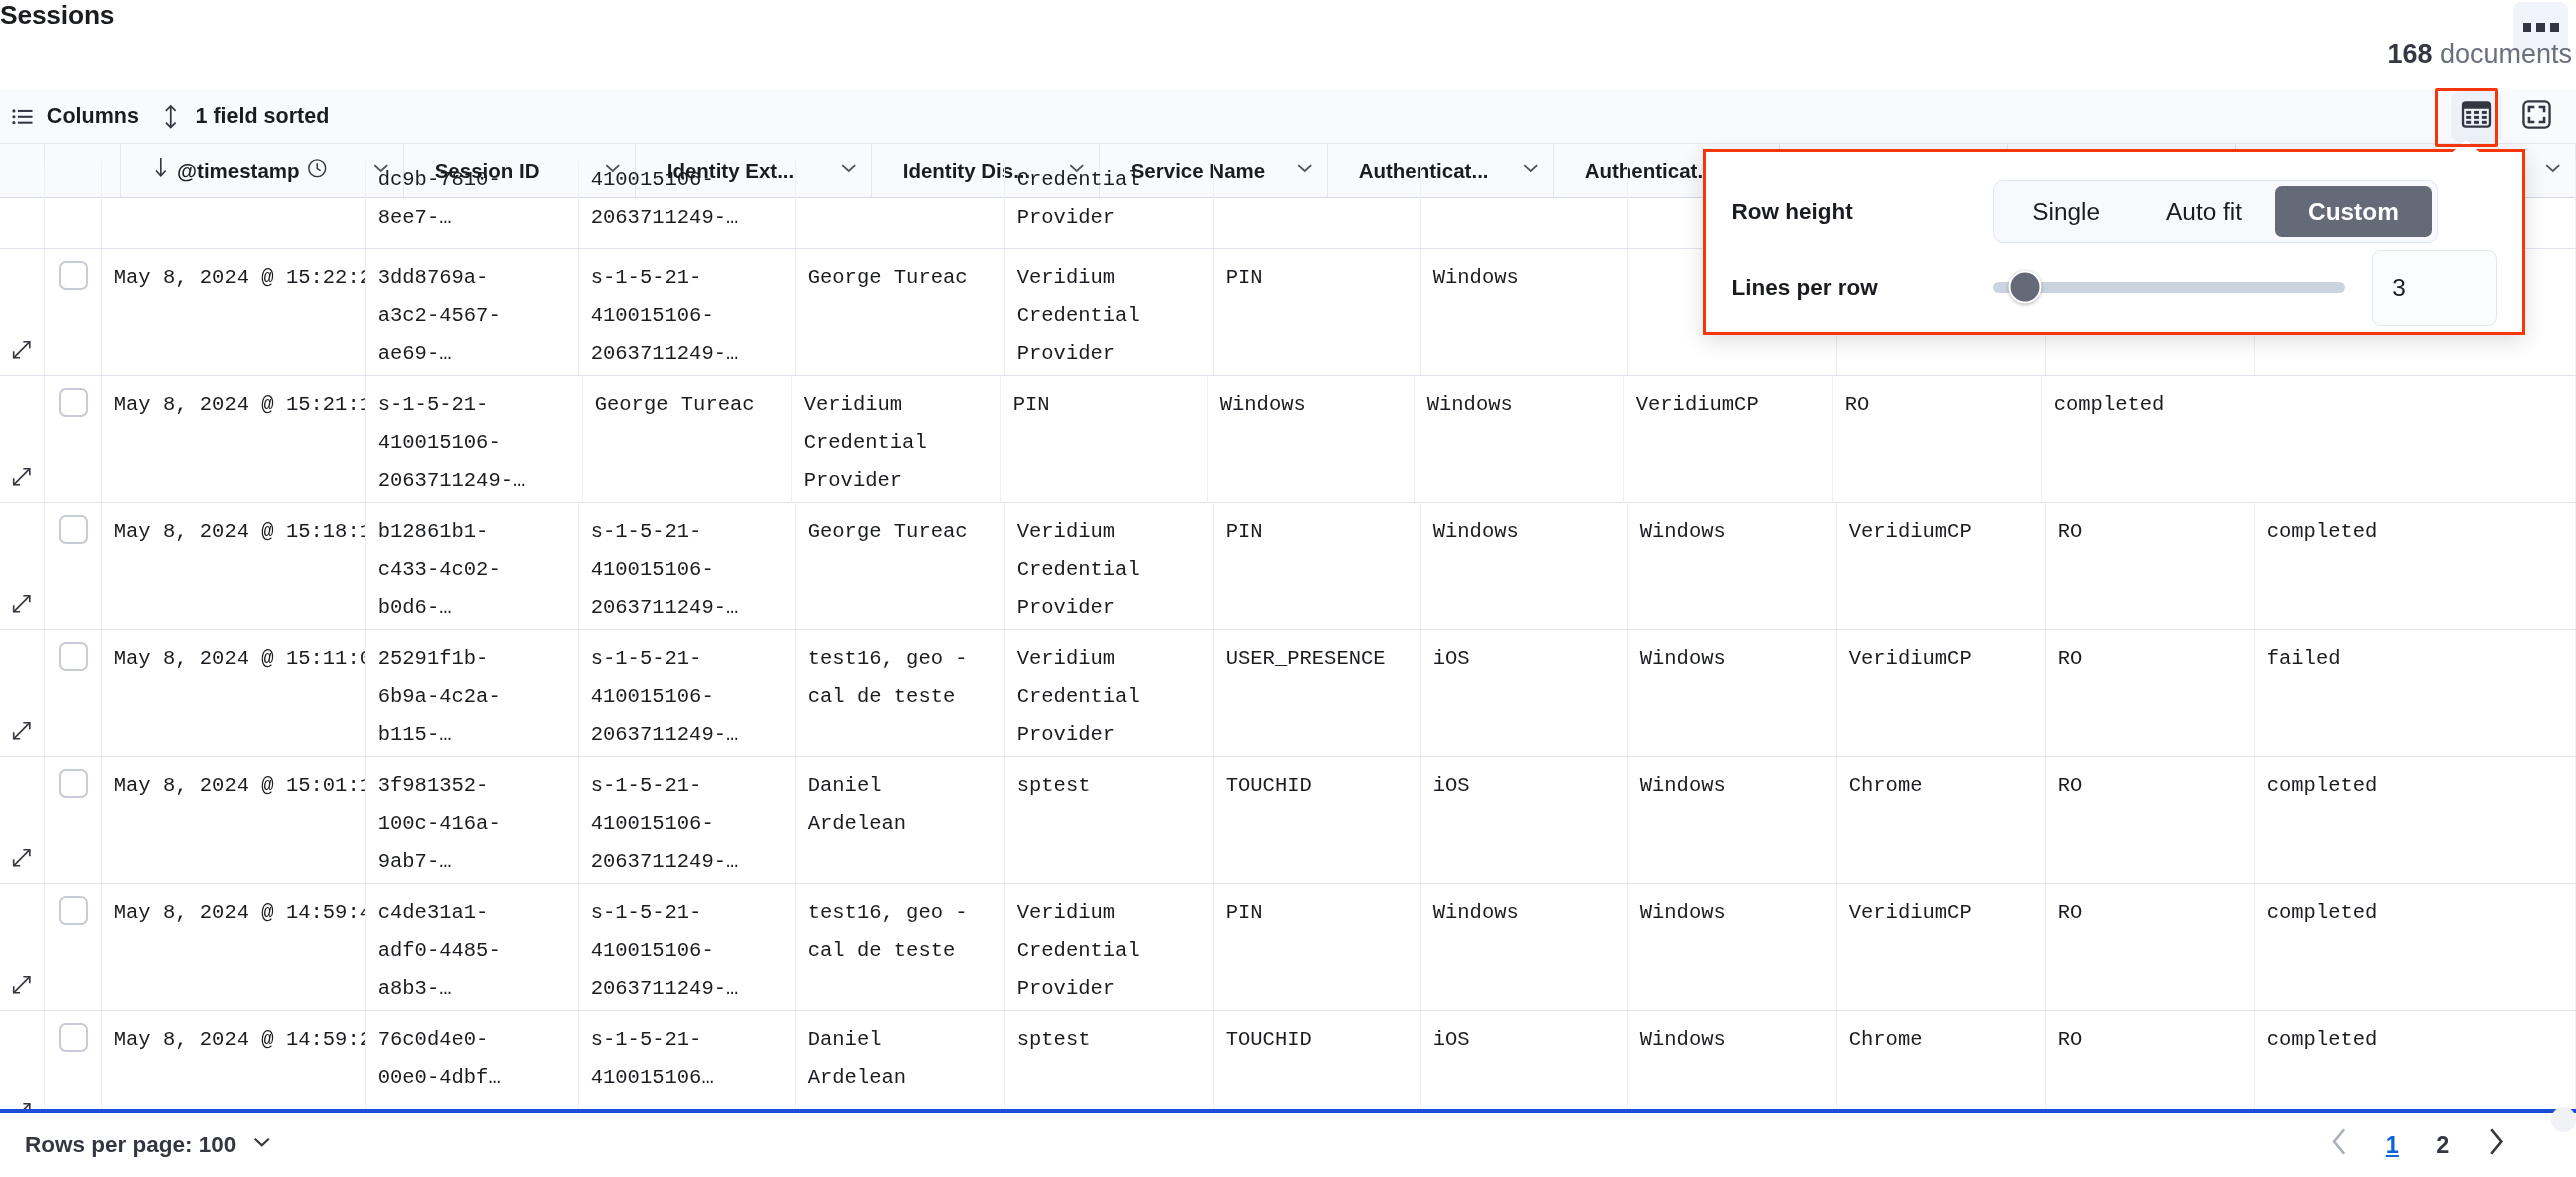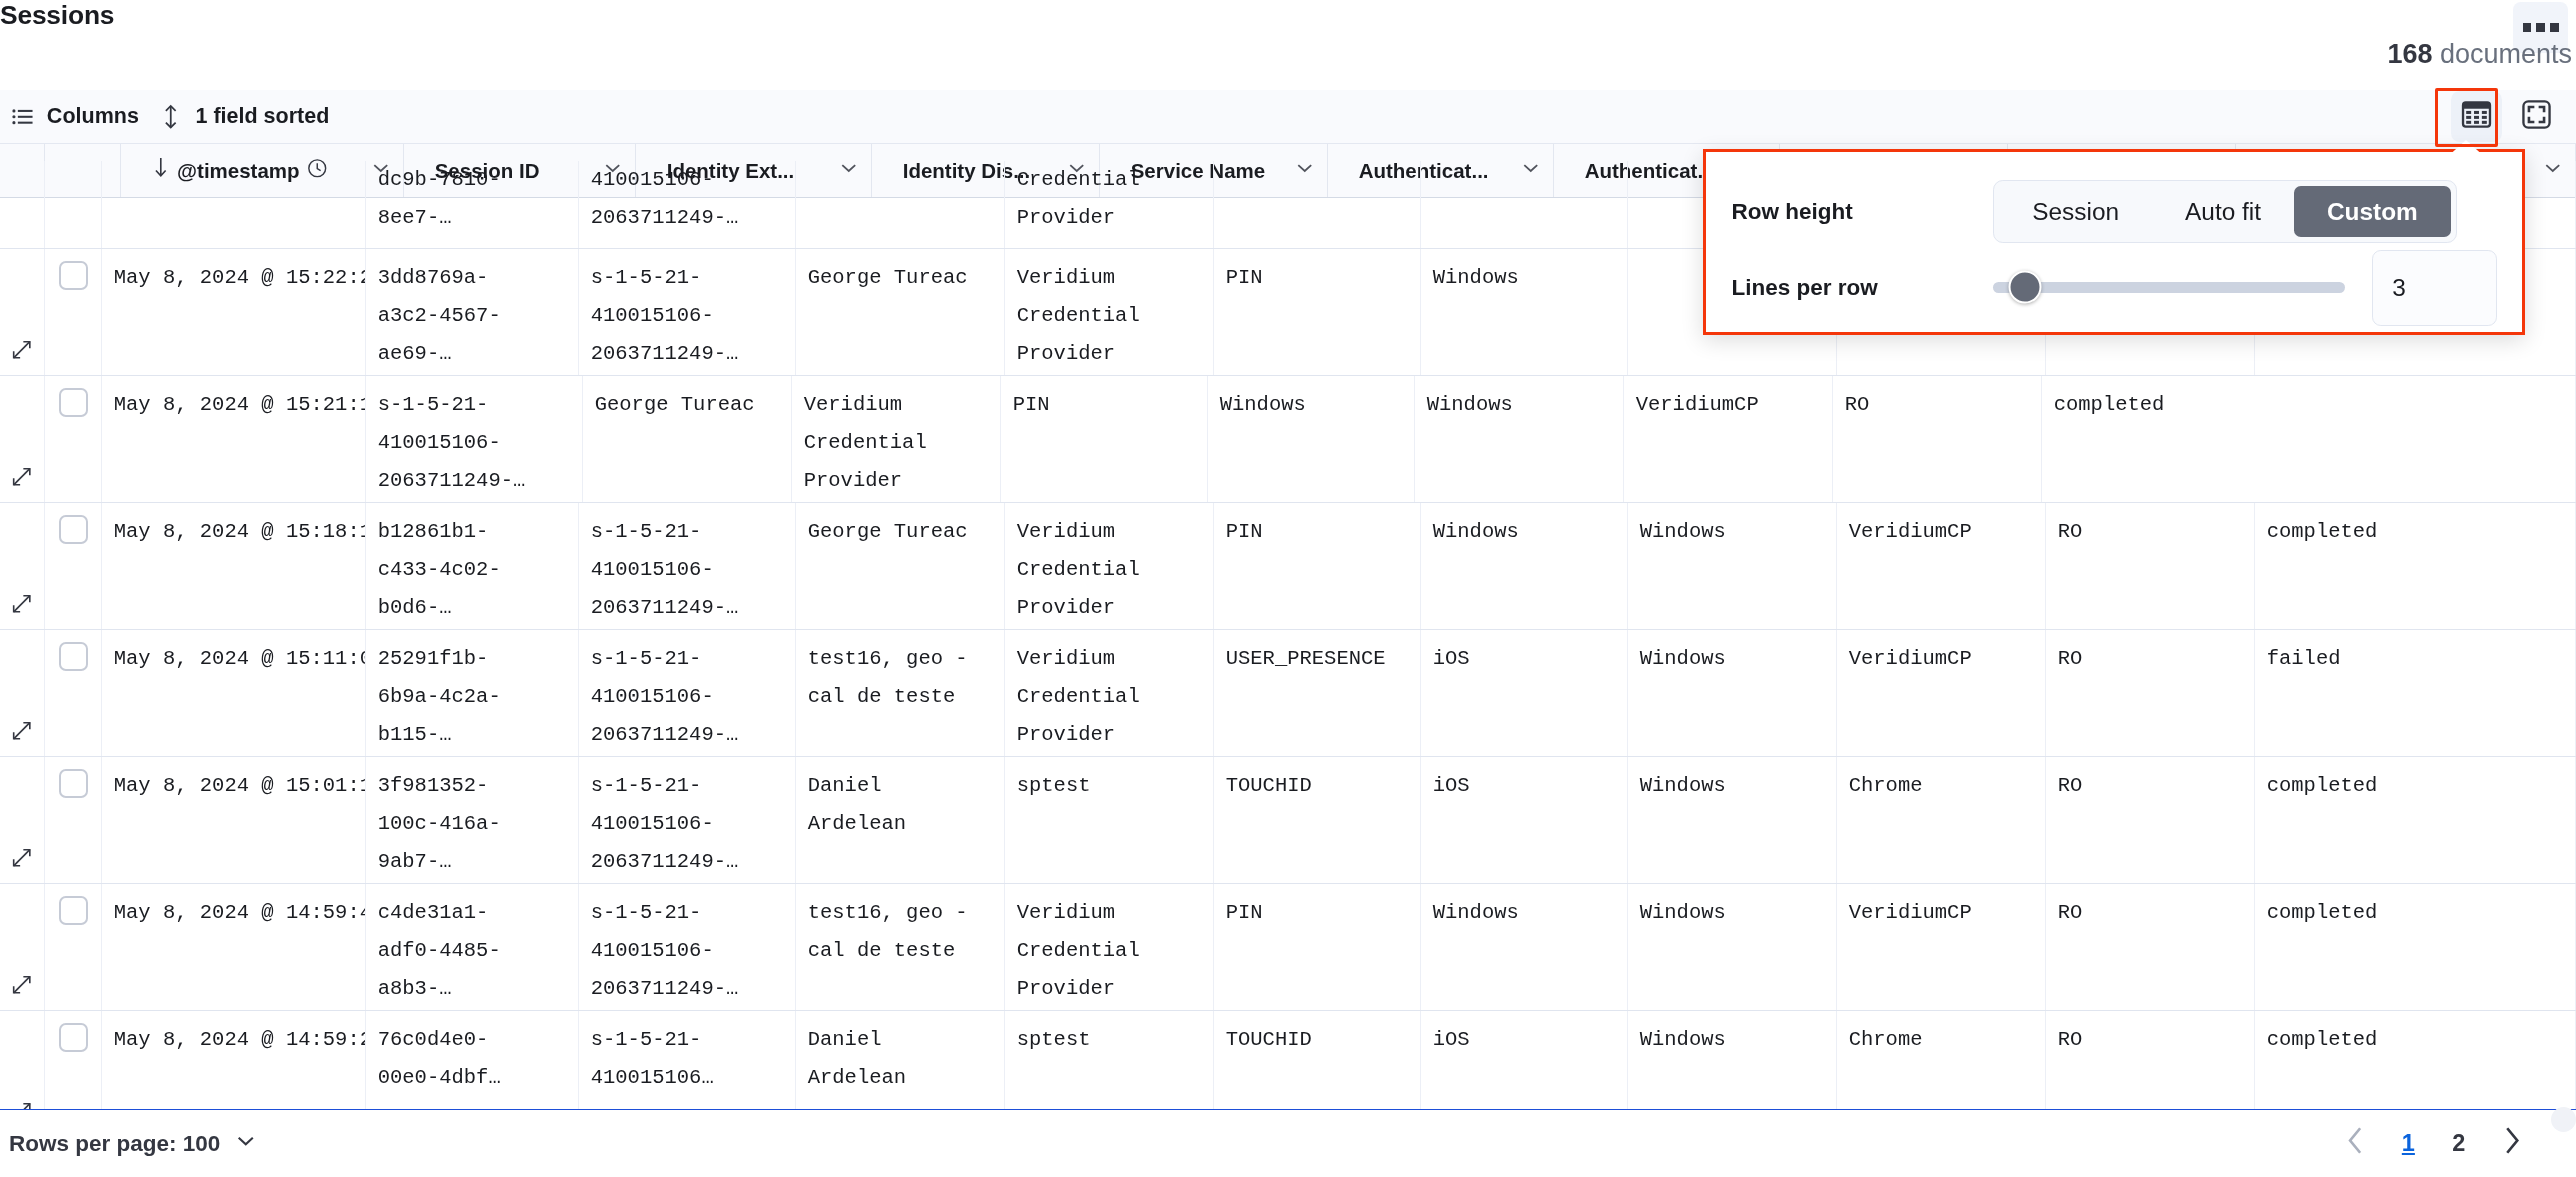--- a/index.html
+++ b/index.html
@@ -120,22 +120,22 @@
     display:flex; align-items:center; padding: 0 19.6px; font-size: 24.4px; color:#1a1c21;
   }
   .pop-arrow {
     position:absolute; width: 0; height: 0; border-left: 21.5px solid transparent;
     border-right: 21.5px solid transparent; border-bottom: 19.6px solid #fff; z-index: 55;
   }
 
   
   .footer {
     position: absolute; left: 0; bottom: 0; width: 2576px; height: 68px;
-    background:#fff; display:flex; align-items:center; padding: 0 9px;
-    border-top: 1px solid #1d4ed8;
+    background:#fff; display:flex; align-items:center; padding: 0 25px;
+    border-top: 4px solid #1d4ed8;
   }
   .rpp { display:flex; align-items:center; gap: 13.7px; font-size: 22.5px; font-weight:700; color:#343741; cursor:pointer; }
   .pager { margin-left:auto; display:flex; align-items:center; gap: 29px; padding-right: 43px; }
   .pg {
     font-size: 23.5px; color:#343741; cursor:pointer; font-weight: 700;
     min-width: 21.5px; text-align:center;
   }
   .pg.cur { color:#0b64dd; text-decoration: underline; }
   .pg.arrow { color:#343741; font-weight: 400; font-size: 29px; }
   .pg.arrow.dim { color:#aab0bd; }
@@ -551,21 +551,21 @@
 
   </div>
 
   <div class="pop-arrow" style="left:2445px; top:140px;"></div>
   <div class="popover" style="left:1703px; top:149px; width:822px; height:186px;">
     <div class="pop-inner">
 
       <div class="pop-row">
         <div class="pop-label">Row height</div>
         <div class="seg">
-          <button>Session</button>
+          <button>Single</button>
           <button>Auto fit</button>
           <button class="sel">Custom</button>
         </div>
       </div>
 
       <div class="pop-row">
         <div class="pop-label">Lines per row</div>
         <div class="slider-wrap">
           <div class="track">
             <div class="knob"></div>

